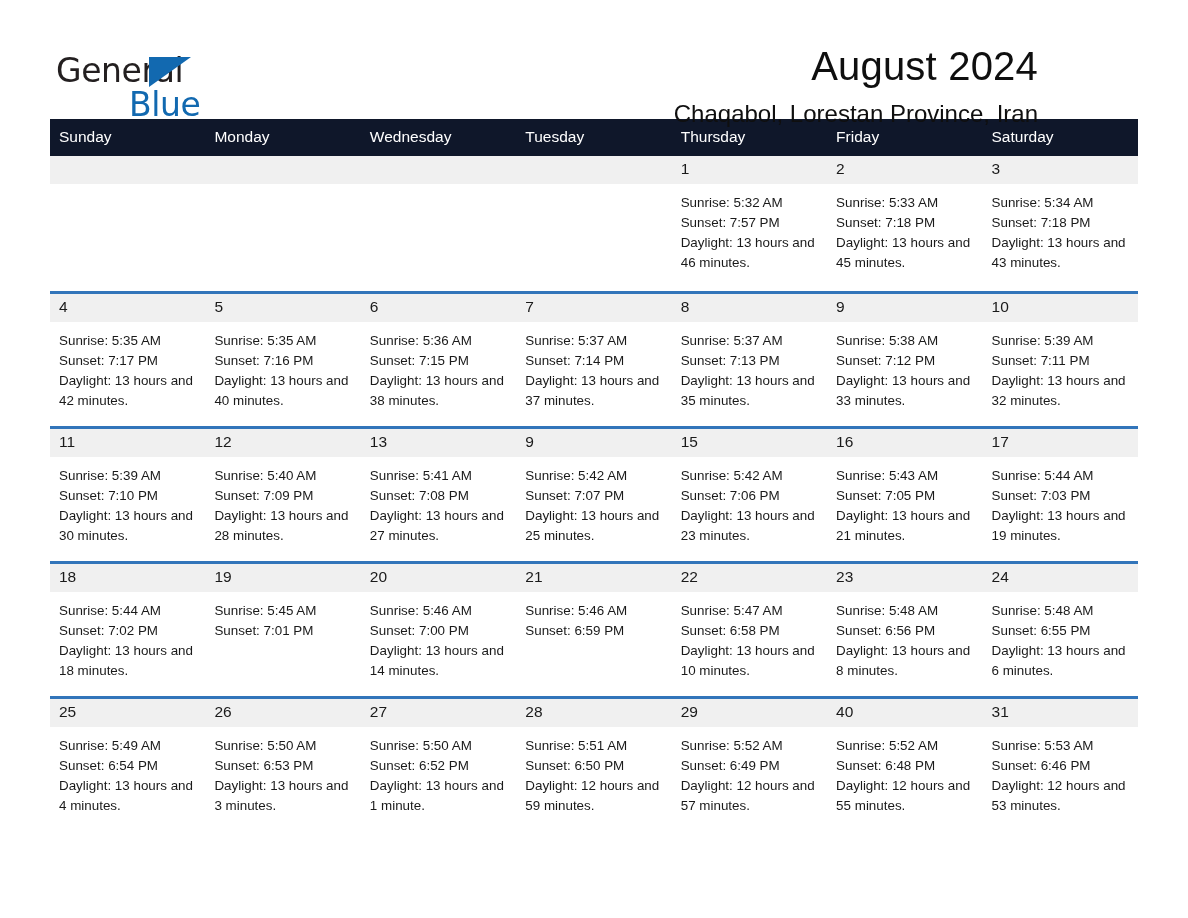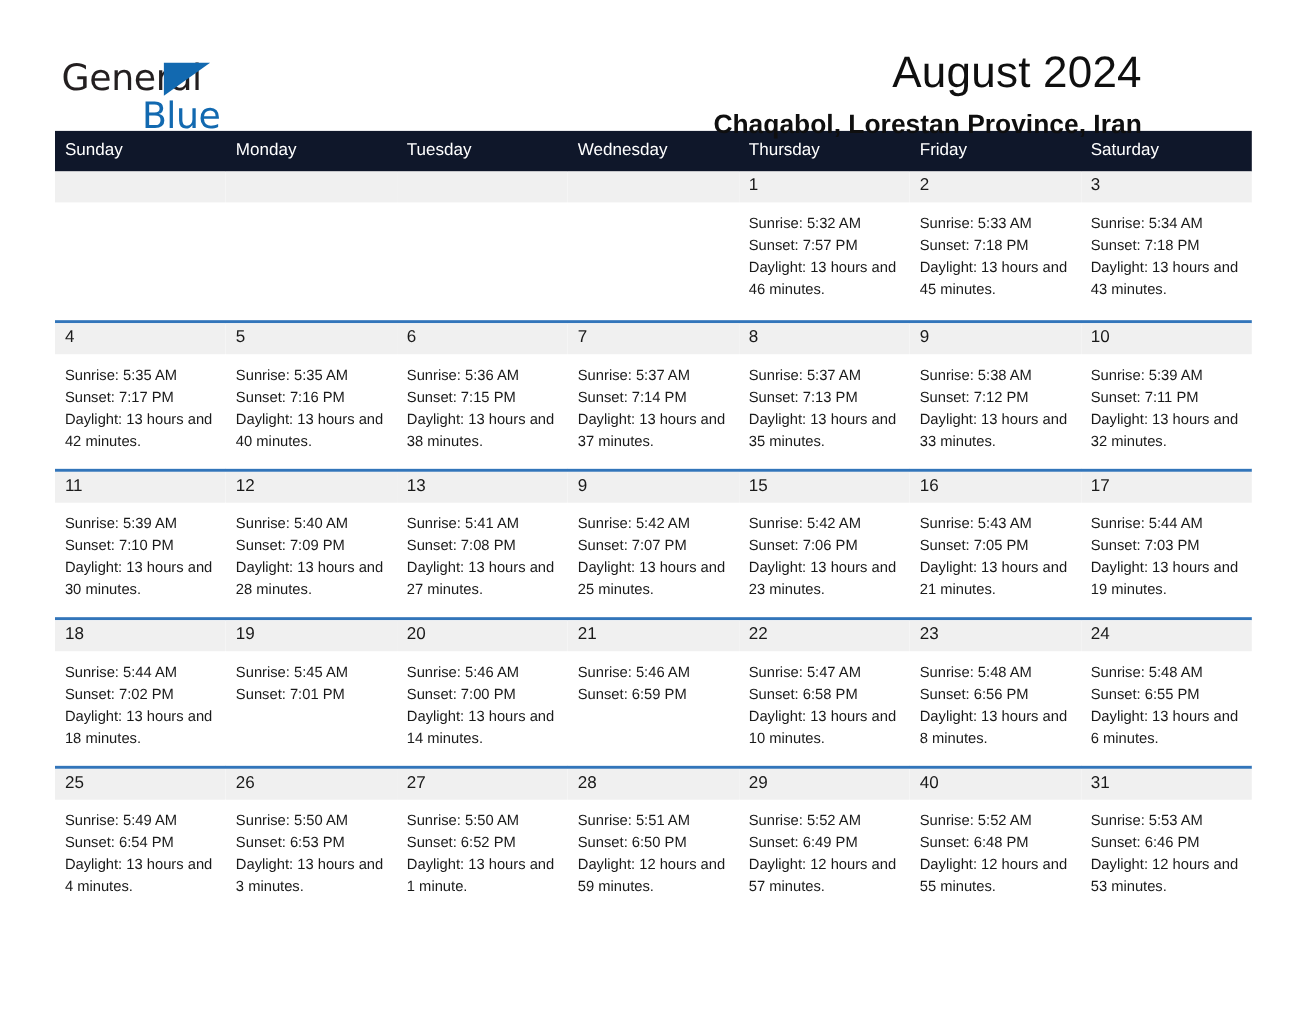--- a/index.html
+++ b/index.html
@@ -73,21 +73,21 @@
   .cal-title {
     font-size: 40px;
     font-weight: normal;
     line-height: 1.1;
     letter-spacing: 0.2px;
     color: #0f0f0f;
     margin: 0;
   }
   .cal-subtitle {
     font-size: 24px;
-    font-weight: bold;
+    font-weight: normal;
     line-height: 1.2;
     color: #0f0f0f;
     margin: 12px 0 0 0;
   }
 
   
   .calendar {
     width: 1088px;
     margin-top: 15px;
   }
@@ -163,22 +163,22 @@
       <h1 class="cal-title">August 2024</h1>
       <div class="cal-subtitle">Chaqabol, Lorestan Province, Iran</div>
     </div>
 
   </div>
 
   <div class="calendar">
     <div class="weekday-row" id="weekday-row">
         <div class="weekday">Sunday</div>
         <div class="weekday">Monday</div>
+        <div class="weekday">Wednesday</div>
         <div class="weekday">Tuesday</div>
-        <div class="weekday">Wednesday</div>
         <div class="weekday">Thursday</div>
         <div class="weekday">Friday</div>
         <div class="weekday">Saturday</div>
       </div>
     <div id="weeks-container">
         <div class="week first">
           <div class="day-cell empty">
             <div class="day-num-band"><span class="day-num"></span></div>
           </div>
           <div class="day-cell empty">

